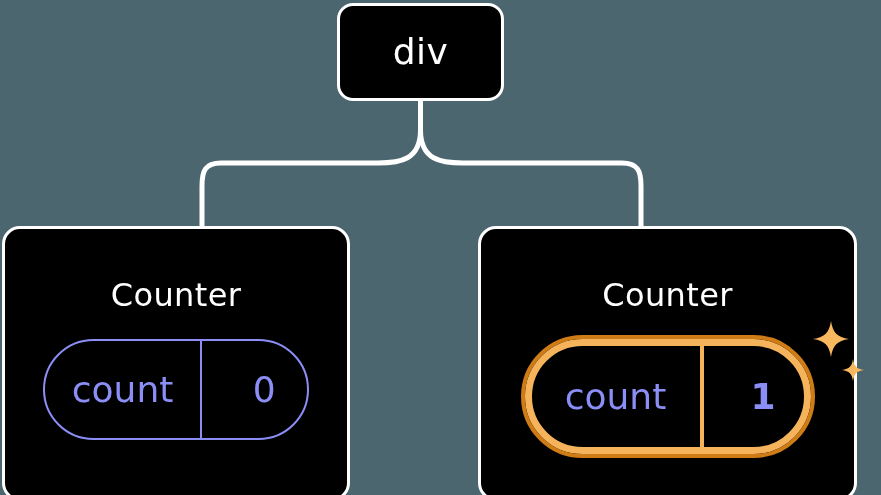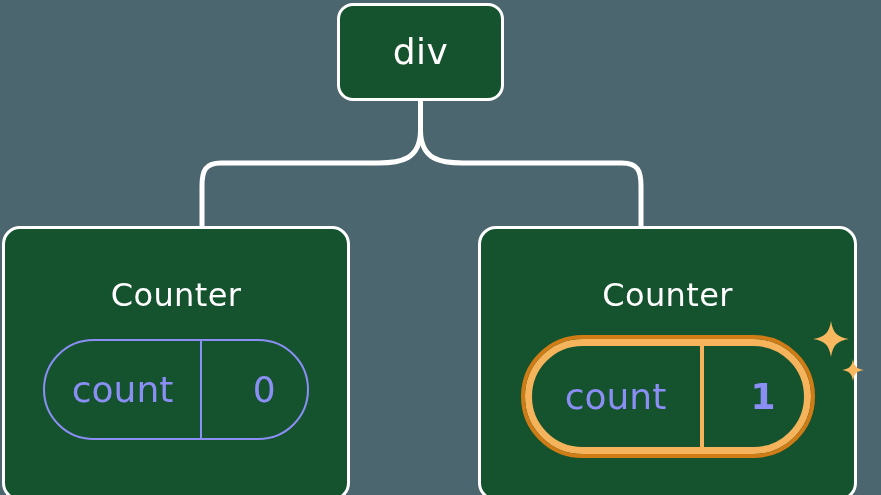--- a/index.html
+++ b/index.html
@@ -22,21 +22,21 @@
     left: 0;
     top: 0;
     width: 881px;
     height: 495px;
     pointer-events: none;
   }
 
   
   .node {
     position: absolute;
-    background: #14532d;
+    background: #000000;
     border: 3px solid #ffffff;
     border-radius: 16px;
     box-sizing: border-box;
   }
   .node-root {
     left: 337px;
     top: 3px;
     width: 167px;
     height: 98px;
     display: flex;

